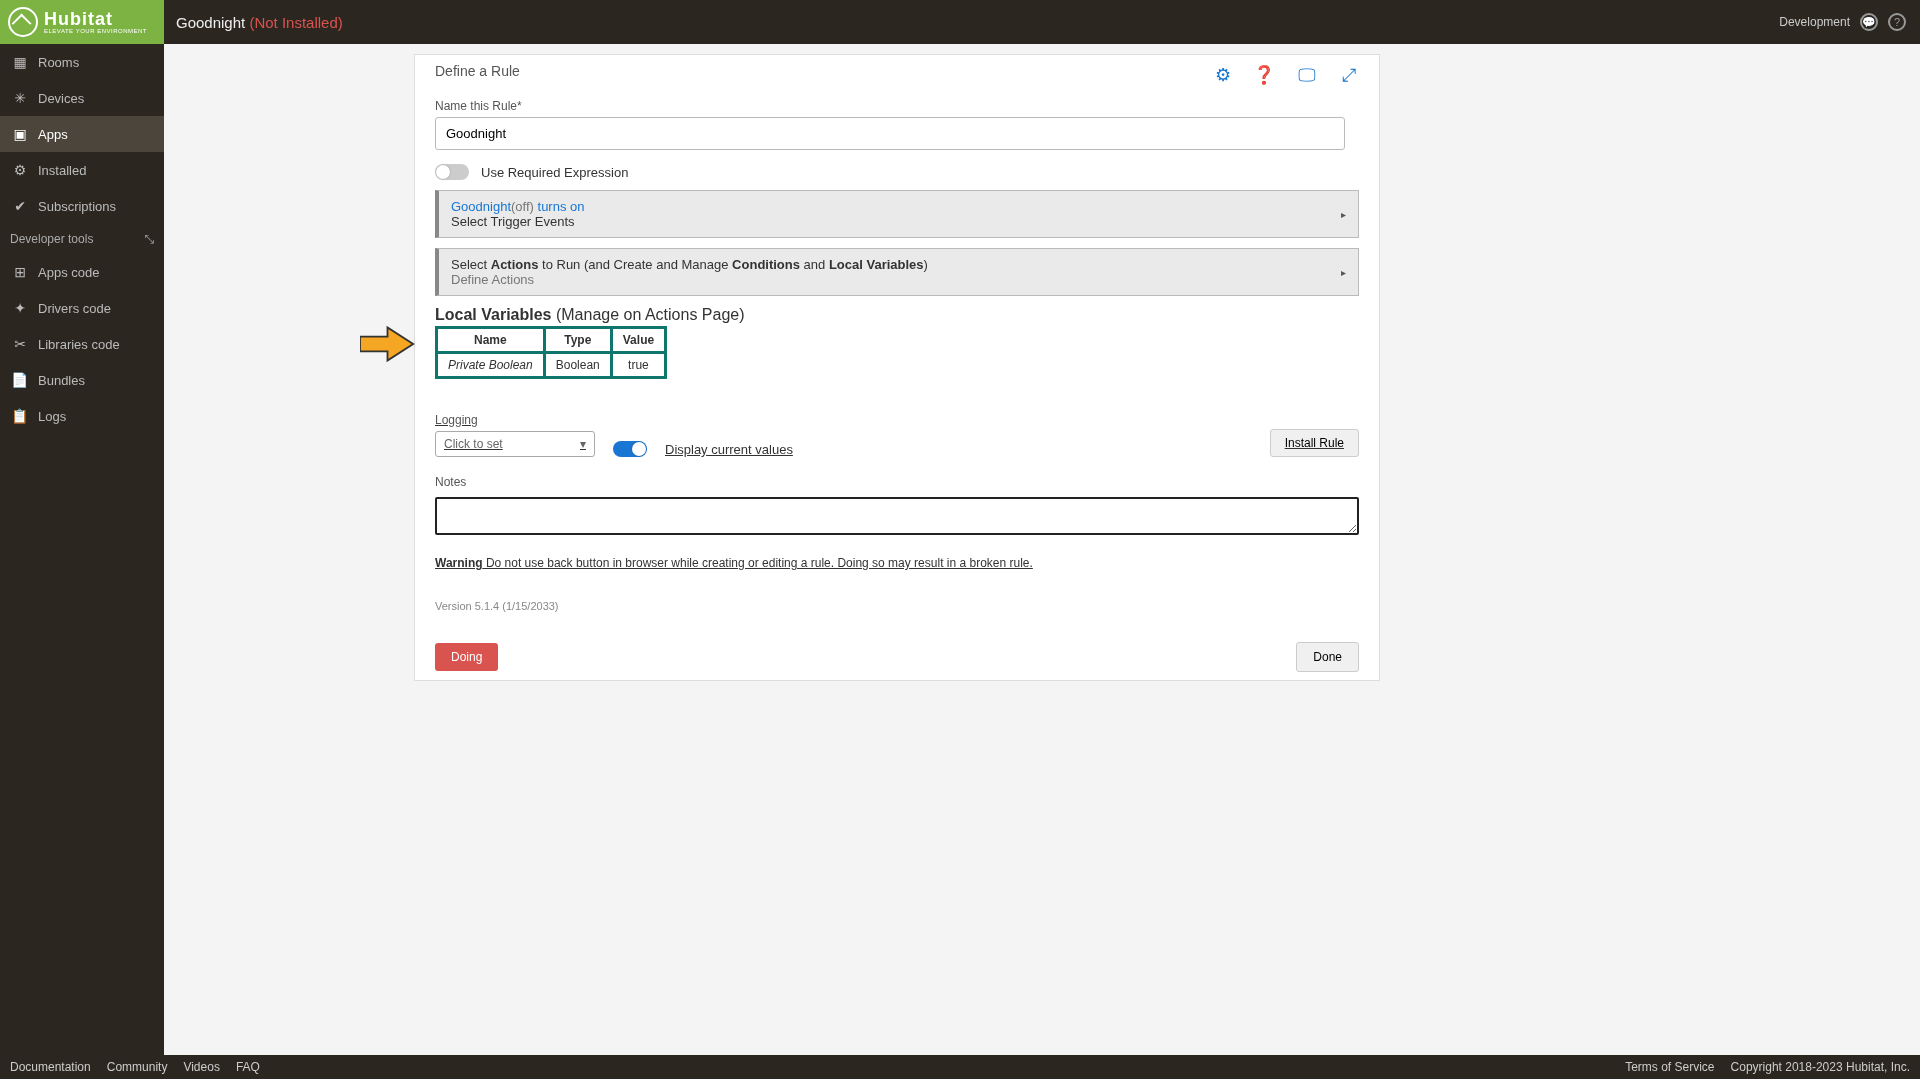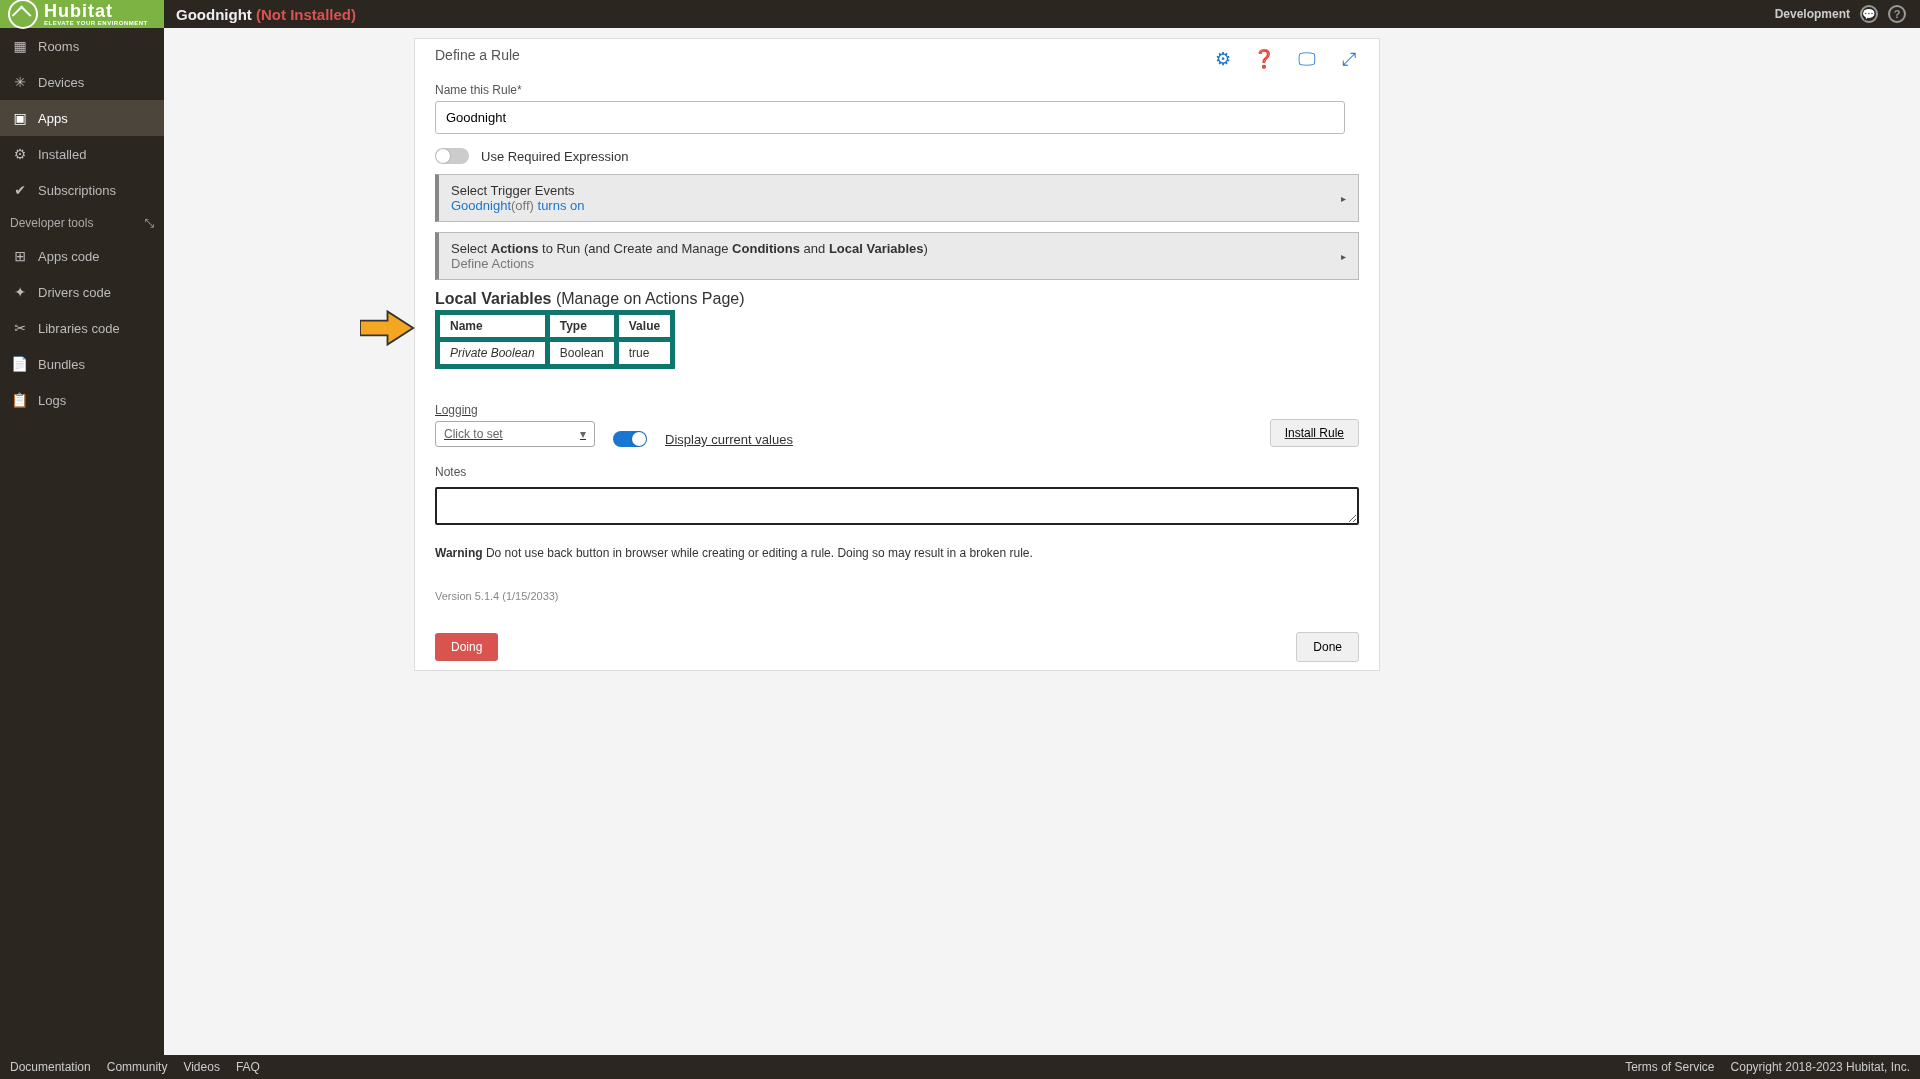--- a/index.html
+++ b/index.html
@@ -1,18 +1,18 @@
 <!DOCTYPE html>
 <html><head>
 <meta charset="utf-8">
 <style>
 * { box-sizing: border-box; margin: 0; padding: 0; }
 body { font-family: Arial, Helvetica, sans-serif; font-size: 13px; color: #333; background: #f0f0f0; overflow: hidden; }
 .app { display: flex; flex-direction: column; height: 1079px; width: 1920px; }
-.topbar { height: 28px; background: #2b2620; display: flex; align-items: center; color: #eee; font-weight: bold; }
+.topbar { height: 44px; background: #2b2620; display: flex; align-items: center; color: #eee; }
 .logo { width: 164px; height: 44px; background: #7cb342; display: flex; align-items: center; padding-left: 8px; gap: 6px; }
 .logo-circle { width: 30px; height: 30px; border: 2px solid #fff; border-radius: 50%; position: relative; display:flex;align-items:center;justify-content:center;}
 .logo-circle::after{content:'';width:12px;height:12px;border:2px solid #fff;border-bottom:none;border-right:none;transform:rotate(45deg) translateY(2px);}
 .logo-text { display:flex;flex-direction:column;line-height:1; }
 .logo-text b{font-size:18px;color:#fff;letter-spacing:1px;}
 .logo-text small{font-size:6px;color:#fff;letter-spacing:0.5px;}
 .apptitle { padding-left: 12px; font-size: 15px; color: #eee; }
 .apptitle .ni { color: #d9534f; }
 .topright { margin-left: auto; display: flex; align-items: center; gap: 10px; padding-right: 14px; }
 .topright span { font-size: 12px; color: #ccc; }
@@ -35,27 +35,27 @@
 .toggle.off{background:#ccc;} .toggle.off::after{content:'';width:14px;height:14px;background:#fff;border-radius:50%;position:absolute;left:1px;top:1px;box-shadow:0 0 2px rgba(0,0,0,.3);}
 .toggle.on{background:#1976d2;} .toggle.on::after{content:'';width:14px;height:14px;background:#fff;border-radius:50%;position:absolute;right:1px;top:1px;box-shadow:0 0 2px rgba(0,0,0,.3);}
 .panel { border: 1px solid #bbb; border-left: 4px solid #888; background: #eaeaea; padding: 8px 12px; margin: 10px 0; position: relative; cursor:pointer;}
 .panel .caret{position:absolute;right:12px;top:50%;transform:translateY(-50%);font-size:10px;color:#555;}
 .panel .blue{color:#1976d2;}
 .panel .grey{color:#777;}
 .arrow { position: absolute; left: 196px; top: 280px; width: 55px; height: 40px; }
 .localv { margin-top: 10px; }
 .lvhdr { font-size: 16px; }
 .lvtab { border-collapse: collapse; margin-top: 2px; }
-.lvtab td, .lvtab th { border: 5px solid #0f766e; padding: 4px 10px; font-size: 12px; text-align:left;}
+.lvtab td, .lvtab th { border: 3px solid #0f766e; padding: 4px 10px; font-size: 12px; text-align:center;}
 .lvtab .it { font-style: italic; }
 .row2 { display:flex; align-items:flex-end; gap: 18px; margin-top: 30px; text-decoration: underline; }
 .sel { width: 160px; padding: 5px 8px; border:1px solid #aaa; border-radius:3px; display:flex;justify-content:space-between;align-items:center;font-size:12px;color:#666;cursor:pointer;}
 .install { margin-left:auto; padding: 6px 14px; background:#f0f0f0;border:1px solid #ccc;border-radius:3px;font-size:12px;cursor:pointer;}
 .notes { width:100%; max-width:1090px; height:38px; border:2px solid #222; border-radius:2px; margin-top:4px; padding:4px;}
-.warn { margin-top:18px; font-size:12px; }
+.warn { margin-top:18px; font-size:12px;text-decoration:underline; }
 .ver { font-size:11px;color:#888;margin-top:30px;}
 .btnrow{display:flex;align-items:center;margin-top:30px;}
 .remove{background:#d9534f;color:#fff;border:none;padding:7px 16px;border-radius:3px;font-size:12px;cursor:pointer;}
 .done{margin-left:auto;background:#f0f0f0;border:1px solid #ccc;padding:7px 16px;border-radius:3px;font-size:12px;cursor:pointer;}
 .footer { height: 24px; background:#2b2620; color:#ccc; font-size:12px; display:flex;align-items:center;padding:0 10px;gap:16px;}
 .footer .r{margin-left:auto;display:flex;gap:16px;}
 </style>
 </head>
 <body>
 
@@ -142,25 +142,25 @@
 
         <div class="lbl">Name this Rule*</div>
         <input class="txt" type="text" value="Goodnight" style="">
 
         <div class="togglerow">
           <div class="toggle off"></div>
           <span>Use Required Expression</span>
         </div>
 
         <div class="panel" style="max-width:1090px">
-          <div>Select Trigger Events</div>
           <div>
             <span class="blue">Goodnight</span><span class="grey">(off)</span>
             <span class="blue">turns on</span>
           </div>
+          <div>Select Trigger Events</div>
           <span class="caret">▸</span>
         </div>
 
         <div class="panel" style="max-width:1090px">
           <div>
             <span>Select </span><b>Actions</b><span> to Run (and Create and Manage </span><b>Conditions</b><span> and </span><b>Local Variables</b><span>)</span>
           </div>
           <div class="grey">Define Actions</div>
           <span class="caret">▸</span>
         </div>

